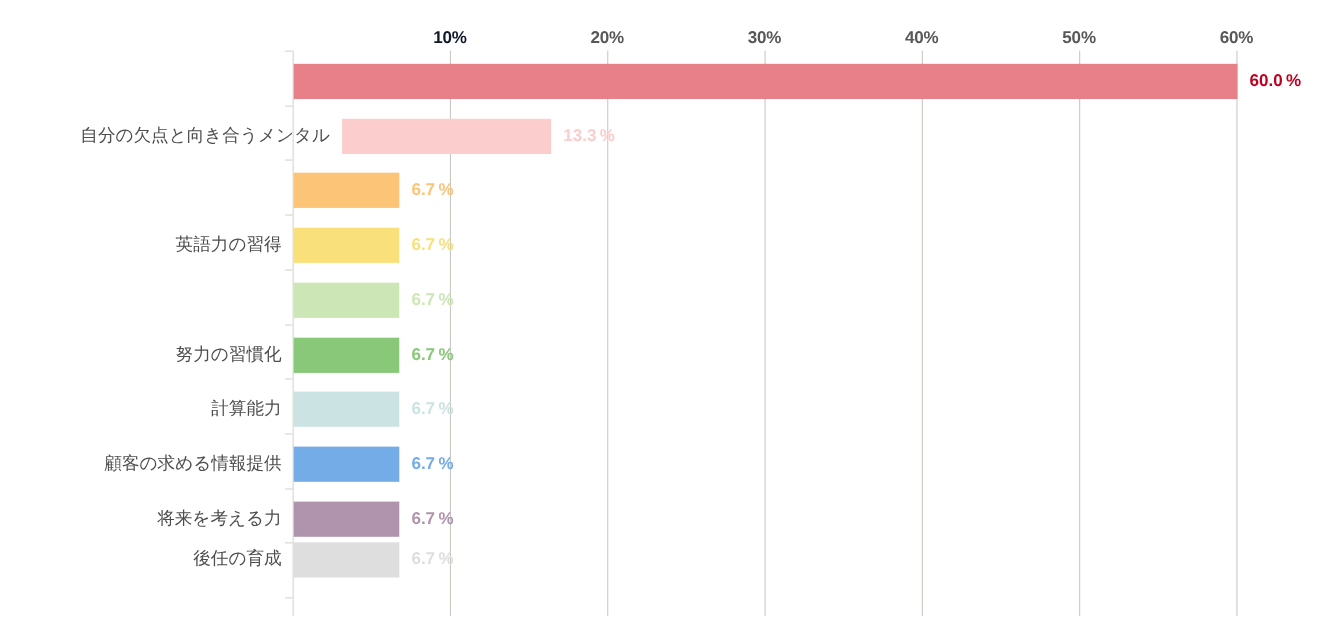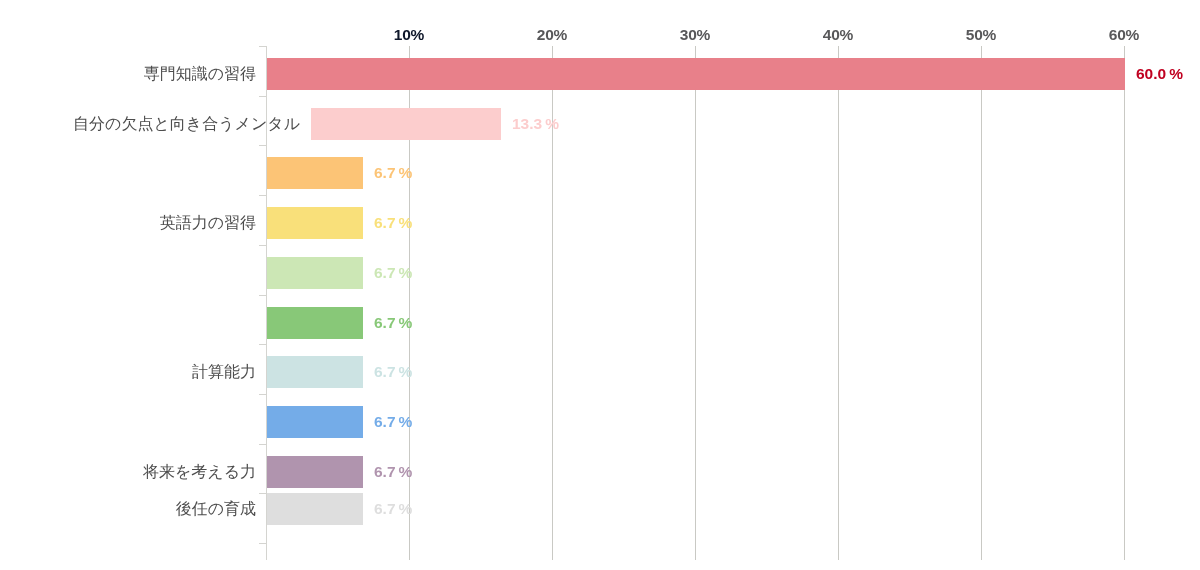--- a/index.html
+++ b/index.html
@@ -138,21 +138,20 @@
       <div class="ytick" style="top: 295px; background: rgb(212, 212, 208);"></div>
       <div class="ytick" style="top: 344px; background: rgb(212, 212, 208);"></div>
       <div class="ytick" style="top: 394px; background: rgb(212, 212, 208);"></div>
       <div class="ytick" style="top: 444px; background: rgb(212, 212, 208);"></div>
       <div class="ytick" style="top: 493px; background: rgb(212, 212, 208);"></div>
       <div class="ytick" style="top: 543px; background: rgb(212, 212, 208);"></div>
     </div>
 
   <div id="rows">
       <div class="row" style="top: 58px;">
-        <div class="cat-label" style="color: rgb(77, 77, 77);">専門知識の習得</div>
         <div class="bar" style="width: 858px; height: 32px; background: rgb(232, 128, 138);"></div>
         <div class="val-label" style="left: 1136px; color: rgb(192, 0, 32);"><span>60.0</span><span class="pct">%</span></div>
       </div>
       <div class="row" style="top: 108px; margin-left: 44px;">
         <div class="cat-label" style="color: rgb(77, 77, 77);">自分の欠点と向き合うメンタル</div>
         <div class="bar" style="width: 190px; height: 32px; background: rgb(252, 205, 205);"></div>
         <div class="val-label" style="left: 468px; color: rgb(252, 205, 205);"><span>13.3</span><span class="pct">%</span></div>
       </div>
       <div class="row" style="top: 157px;">
         <div class="bar" style="width: 96px; height: 32px; background: rgb(252, 196, 118);"></div>
@@ -161,29 +160,31 @@
       <div class="row" style="top: 207px;">
         <div class="cat-label" style="color: rgb(77, 77, 77);">英語力の習得</div>
         <div class="bar" style="width: 96px; height: 32px; background: rgb(249, 224, 122);"></div>
         <div class="val-label" style="left: 374px; color: rgb(249, 224, 122);"><span>6.7</span><span class="pct">%</span></div>
       </div>
       <div class="row" style="top: 257px;">
         <div class="bar" style="width: 96px; height: 32px; background: rgb(204, 231, 181);"></div>
         <div class="val-label" style="left: 374px; color: rgb(204, 231, 181);"><span>6.7</span><span class="pct">%</span></div>
       </div>
       <div class="row" style="top: 307px;">
+        <div class="cat-label" style="color: rgb(77, 77, 77);">努力の習慣化</div>
         <div class="bar" style="width: 96px; height: 32px; background: rgb(136, 200, 120);"></div>
         <div class="val-label" style="left: 374px; color: rgb(136, 200, 120);"><span>6.7</span><span class="pct">%</span></div>
       </div>
       <div class="row" style="top: 356px;">
         <div class="cat-label" style="color: rgb(77, 77, 77);">計算能力</div>
         <div class="bar" style="width: 96px; height: 32px; background: rgb(204, 227, 227);"></div>
         <div class="val-label" style="left: 374px; color: rgb(204, 227, 227);"><span>6.7</span><span class="pct">%</span></div>
       </div>
       <div class="row" style="top: 406px;">
+        <div class="cat-label" style="color: rgb(77, 77, 77);">顧客の求める情報提供</div>
         <div class="bar" style="width: 96px; height: 32px; background: rgb(116, 172, 232);"></div>
         <div class="val-label" style="left: 374px; color: rgb(116, 172, 232);"><span>6.7</span><span class="pct">%</span></div>
       </div>
       <div class="row" style="top: 456px;">
         <div class="cat-label" style="color: rgb(77, 77, 77);">将来を考える力</div>
         <div class="bar" style="width: 96px; height: 32px; background: rgb(176, 148, 174);"></div>
         <div class="val-label" style="left: 374px; color: rgb(176, 148, 174);"><span>6.7</span><span class="pct">%</span></div>
       </div>
       <div class="row" style="top: 493px;">
         <div class="cat-label" style="color: rgb(77, 77, 77);">後任の育成</div>

